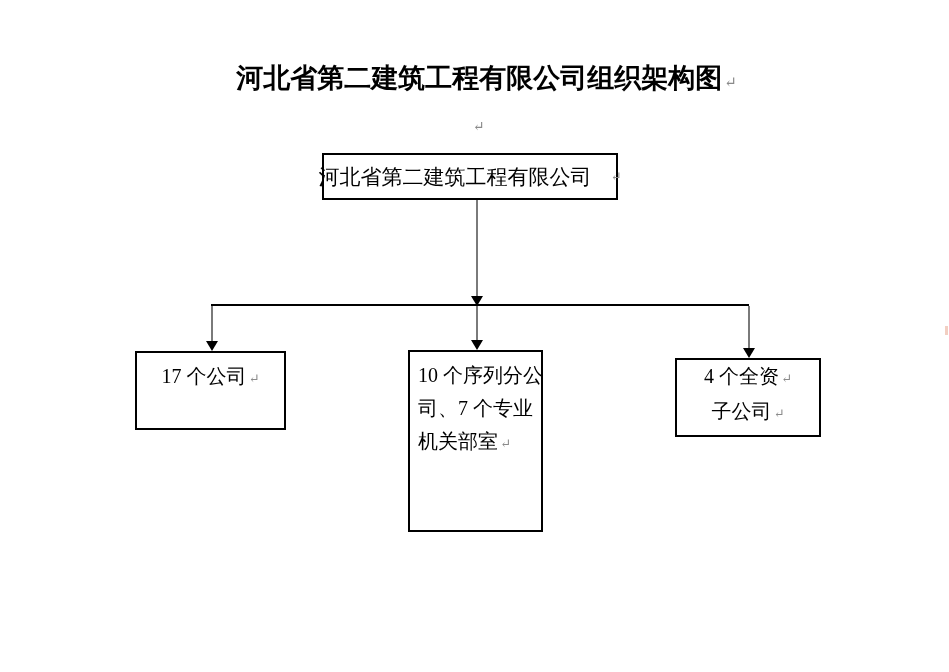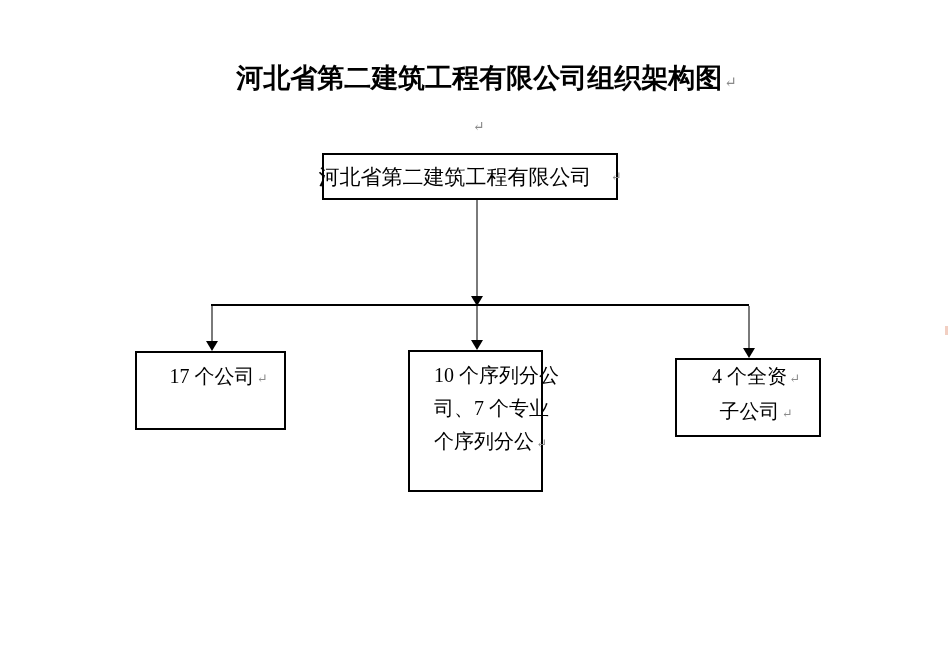--- a/index.html
+++ b/index.html
@@ -54,35 +54,35 @@
     gap: 17px;
   }
   .left-box {
     left: 135px; top: 351px; width: 151px; height: 79px;
     text-align: center;
     padding-top: 7px;
     font-size: 20px;
     line-height: 33px;
   }
   .middle-box {
-    left: 408px; top: 350px; width: 135px; height: 142px;
+    left: 408px; top: 350px; width: 135px; height: 182px;
     text-align: left;
     padding-top: 7px;
     padding-left: 8px;
     font-size: 20px;
     line-height: 33px;
     white-space: nowrap;
   }
   .right-box {
     left: 675px; top: 358px; width: 146px; height: 79px;
     text-align: center;
     font-size: 20px;
     line-height: 33px;
   }
-  .box-line { display: block; white-space: nowrap; margin-left: 16px; }
+  .box-line { display: block; white-space: nowrap; }
 
   
   .v-stem { position: absolute; width: 2px; background: #7a7a7a; }
   .h-line { position: absolute; height: 2px; background: #000000; }
   .arrow-down {
     position: absolute;
     width: 0; height: 0;
     border-left: 6px solid transparent;
     border-right: 6px solid transparent;
     border-top: 10px solid #000000;
@@ -124,21 +124,21 @@
   <div class="v-stem" style="left:748px; top:306px; height:42px;"></div>
   <div class="arrow-down" style="left:743px; top:348px;"></div>
 
   <div class="node-box left-box">
     <span class="box-line"><span>17 个公司</span><span class="pmark">↵</span></span>
   </div>
 
   <div class="node-box middle-box">
     <span class="box-line">10 个序列分公</span>
     <span class="box-line">司、7 个专业</span>
-    <span class="box-line"><span>个序列分公</span><span class="pmark">↵</span></span>
+    <span class="box-line"><span>机关部室</span><span class="pmark">↵</span></span>
   </div>
 
   <div class="node-box right-box">
     <span class="box-line"><span>4 个全资</span><span class="pmark">↵</span></span>
     <span class="box-line"><span>子公司</span><span class="pmark">↵</span></span>
   </div>
 
   <div class="abs edge-artifact"></div>
 
 </div>

